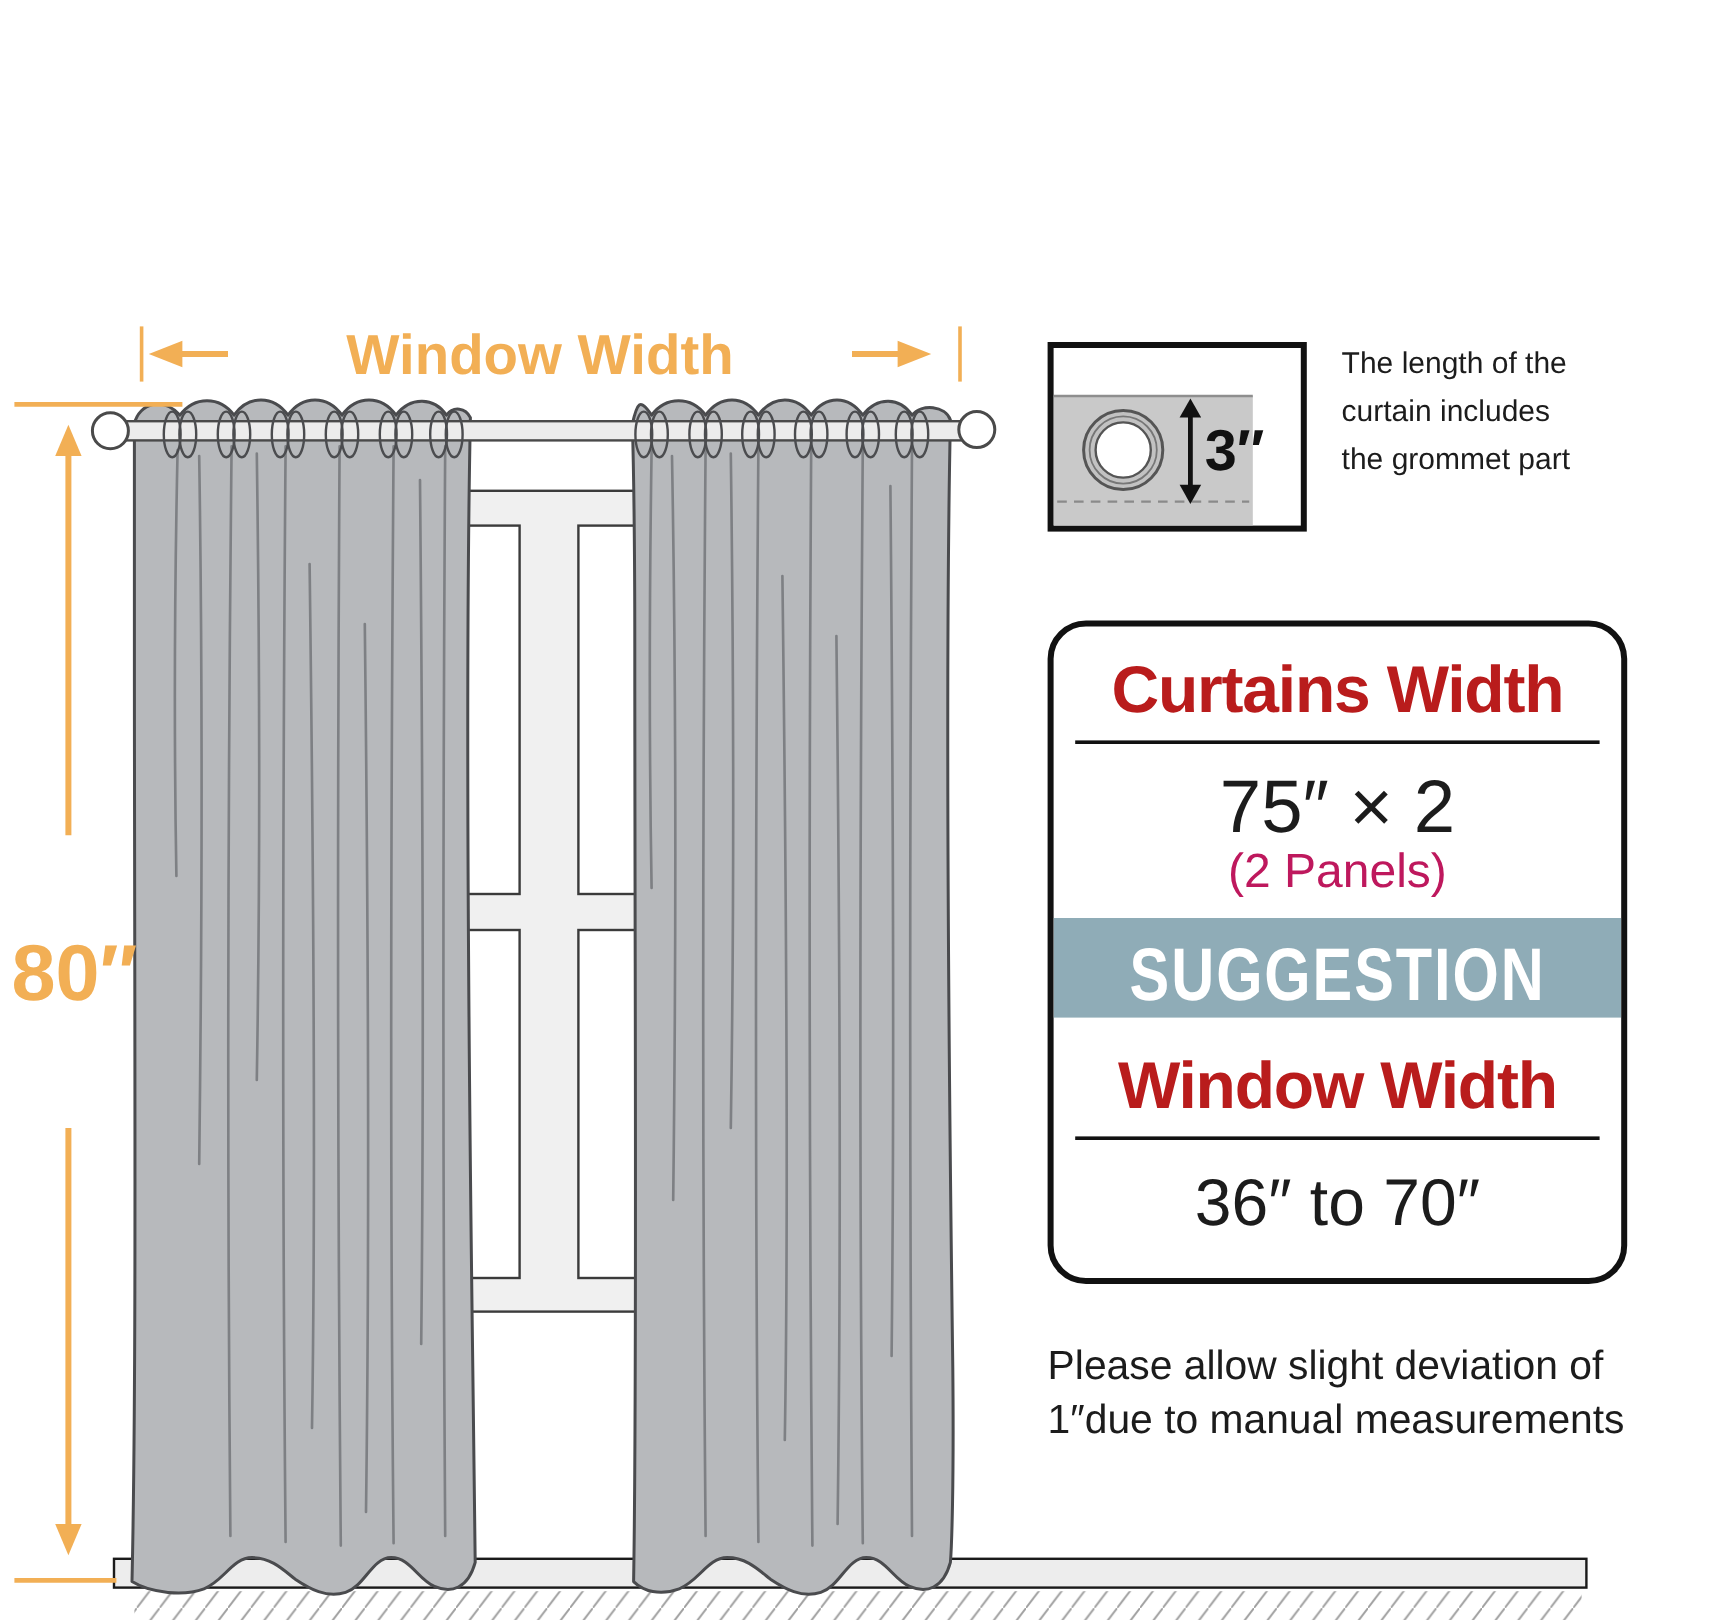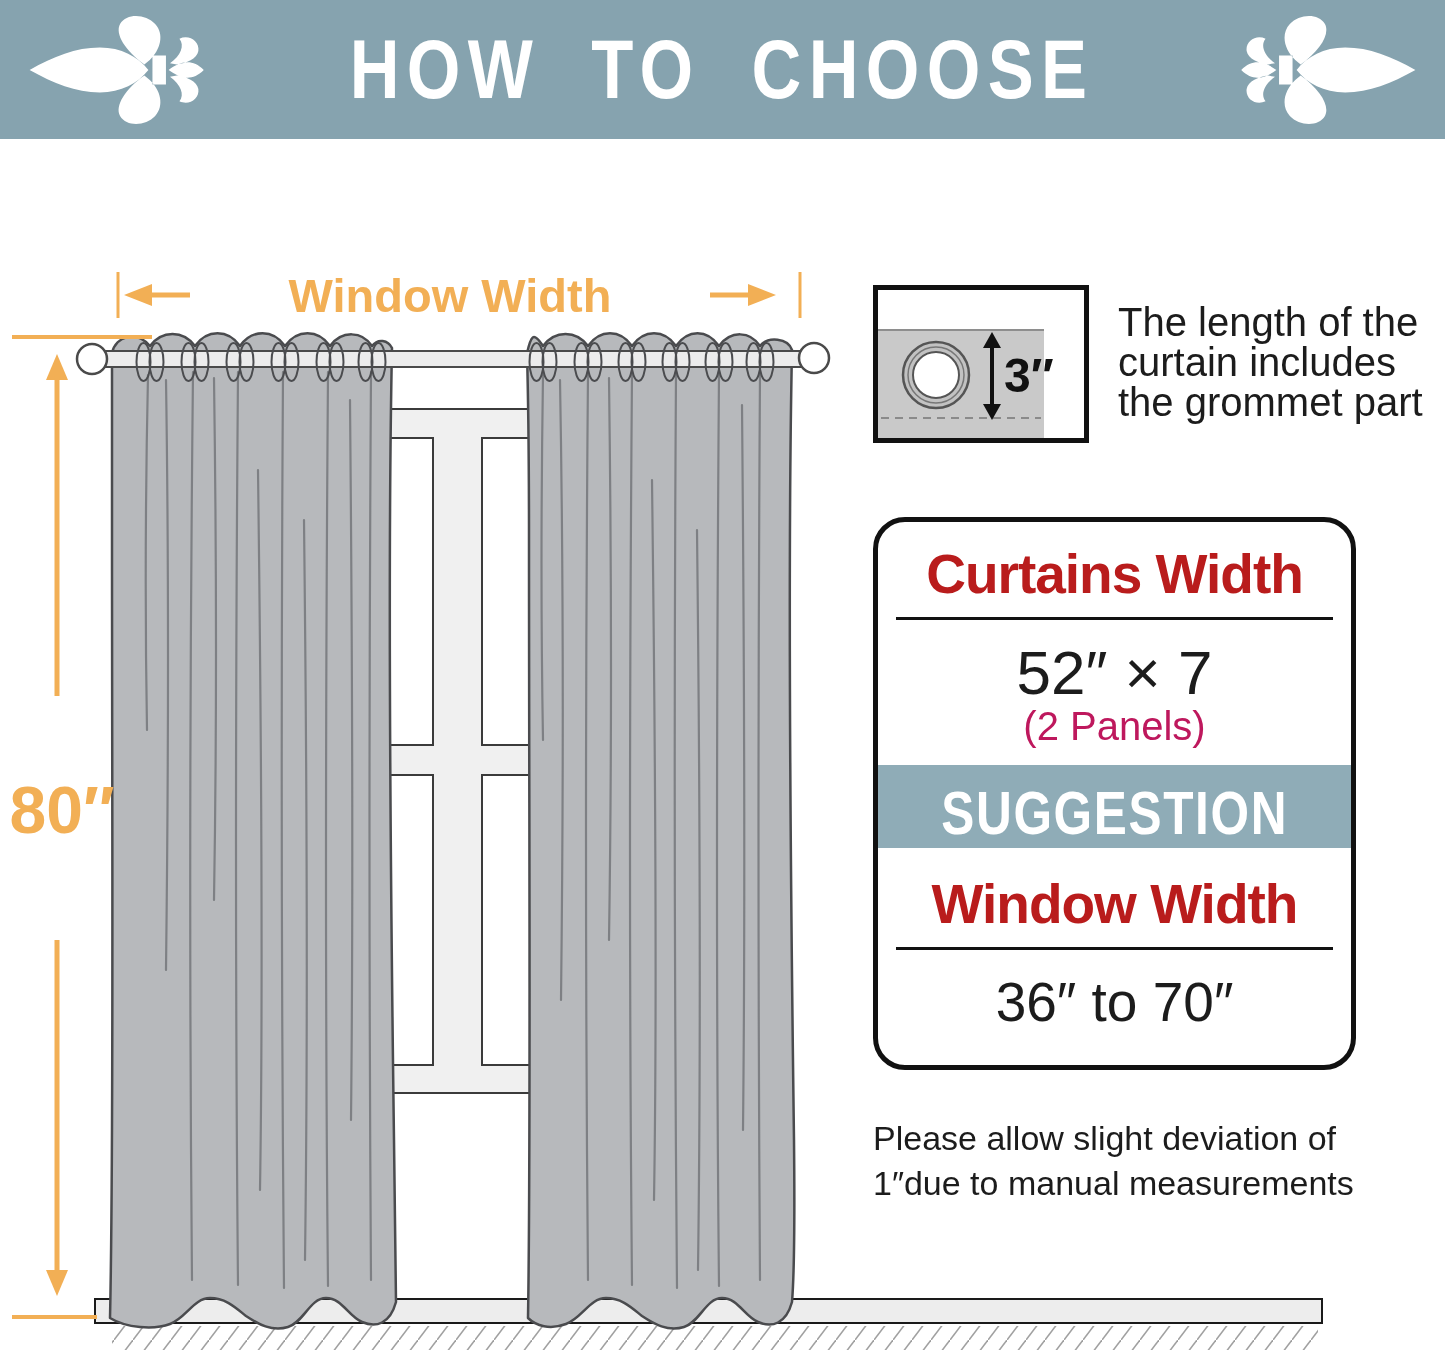--- a/index.html
+++ b/index.html
@@ -35,21 +35,21 @@
   .meas{stroke:var(--accent-orange,#F2AF55);fill:none;}
   .meas-head{fill:var(--accent-orange,#F2AF55);stroke:none;}
   .meas-text{fill:var(--accent-orange,#F2AF55);font-family:"Liberation Sans",sans-serif;
     font-weight:bold;}
 
   
   .grommet-box{position:absolute;left:873px;top:285px;width:216px;height:158px;
     border:5px solid #111;background:#fff;}
   .note{position:absolute;color:#1c1c1c;}
   .pre{white-space:pre-line;}
-  .grommet-caption{left:1118px;top:302px;font-size:40px;line-height:40px;}
+  .grommet-caption{left:1118px;top:283px;font-size:25px;line-height:40px;}
   .grommet-tip{left:873px;top:454px;font-size:31px;white-space:nowrap;}
 
   
   .suggestion-box{position:absolute;left:873px;top:517px;width:483px;height:553px;
     border:5px solid #111;border-radius:32px;background:#fff;overflow:hidden;
     display:flex;flex-direction:column;align-items:center;}
   .sug-title{font-size:55px;font-weight:bold;color:#b91c1c;letter-spacing:-1px;}
   .sug-title.first{margin-top:20px;}
   .sug-divider{width:437px;height:3px;background:#111;margin-top:11px;}
   .sug-value-lg{font-size:62px;color:#1c1c1c;margin-top:22px;line-height:1.0;}
@@ -61,45 +61,20 @@
   .sug-title.second{margin-top:24px;}
   .sug-value-sm{font-size:55px;color:#1c1c1c;margin-top:20px;}
 
   .footnote{left:873px;top:1084px;font-size:34px;line-height:45px;margin-top:32px;}
 </style>
 </head>
 <body>
 
 <div class="page">
 
-  <div class="header">
-    <svg class="fleur" width="200" height="124" viewBox="0 0 200 124" aria-hidden="true">
-      <g transform="translate(100,62) rotate(-90) scale(1.12,1.35) translate(-50,-66)">
-        <path d="M50,2 C38,20 30,36 30,54 C30,70 38,82 50,90 C62,82 70,70 70,54 C70,36 62,20 50,2 Z
-                 M45,87 C33,73 18,65 9,69 C-1,74 0,88 9,95 C18,102 32,99 41,91 Z
-                 M55,87 C67,73 82,65 91,69 C101,74 100,88 91,95 C82,102 68,99 59,91 Z
-                 M37,93 L63,93 L63,103 L37,103 Z
-                 M50,105 C43,113 39,122 50,131 C61,122 57,113 50,105 Z
-                 M44,106 C37,114 28,117 22,113 C18,120 24,128 33,127 C40,126 44,118 45,111 Z
-                 M56,106 C63,114 72,117 78,113 C82,120 76,128 67,127 C60,126 56,118 55,111 Z"></path>
-      </g>
-    </svg>
-    <span class="title">HOW TO CHOOSE</span>
-    <svg class="fleur" width="200" height="124" viewBox="0 0 200 124" aria-hidden="true">
-      <g transform="translate(100,62) rotate(90) scale(1.12,1.35) translate(-50,-66)">
-        <path d="M50,2 C38,20 30,36 30,54 C30,70 38,82 50,90 C62,82 70,70 70,54 C70,36 62,20 50,2 Z
-                 M45,87 C33,73 18,65 9,69 C-1,74 0,88 9,95 C18,102 32,99 41,91 Z
-                 M55,87 C67,73 82,65 91,69 C101,74 100,88 91,95 C82,102 68,99 59,91 Z
-                 M37,93 L63,93 L63,103 L37,103 Z
-                 M50,105 C43,113 39,122 50,131 C61,122 57,113 50,105 Z
-                 M44,106 C37,114 28,117 22,113 C18,120 24,128 33,127 C40,126 44,118 45,111 Z
-                 M56,106 C63,114 72,117 78,113 C82,120 76,128 67,127 C60,126 56,118 55,111 Z"></path>
-      </g>
-    </svg>
-  </div>
 
   <svg class="diagram" width="1445" height="1213" viewBox="0 0 1445 1213">
     <defs>
       <pattern id="hatch" width="19" height="25" patternUnits="userSpaceOnUse">
         <line x1="0" y1="25" x2="19" y2="0" stroke="#a0a0a0" stroke-width="1.6"></line>
       </pattern>
     </defs>
 
     <g>
       <rect class="win-frame" x="250" y="269" width="415" height="684"></rect>
@@ -247,21 +222,21 @@
       <text x="126" y="102" font-size="48" font-weight="bold" fill="#111" font-family="Liberation Sans, sans-serif">3″</text>
     </svg>
   </div>
   <div class="note pre grommet-caption">The length of the
 curtain includes
 the grommet part</div>
 
   <div class="suggestion-box">
     <div class="sug-title first">Curtains Width</div>
     <div class="sug-divider"></div>
-    <div class="sug-value-lg">52″ × 7</div>
+    <div class="sug-value-lg">75″ × 2</div>
     <div class="sug-panels">(2 Panels)</div>
     <div class="sug-band">
       <span>SUGGESTION</span>
     </div>
     <div class="sug-title second">Window Width</div>
     <div class="sug-divider"></div>
     <div class="sug-value-sm">36″ to 70″</div>
   </div>
 
   <div class="note pre footnote">Please allow slight deviation of

